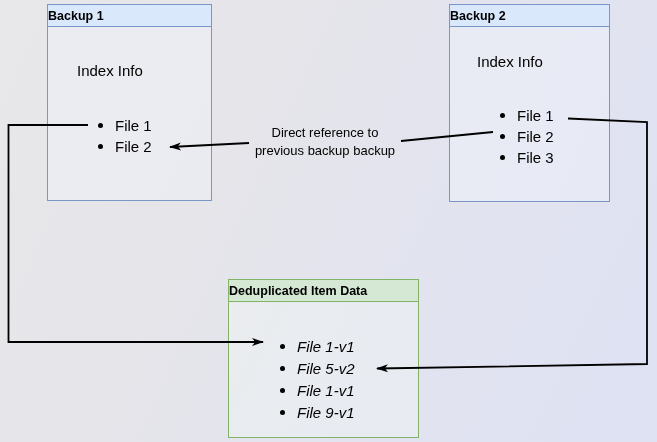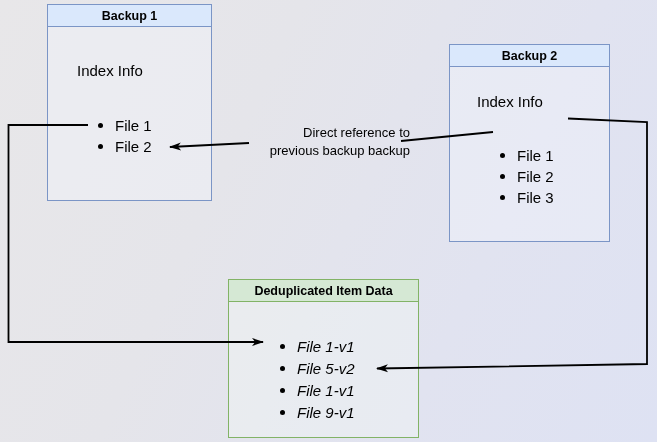--- a/index.html
+++ b/index.html
@@ -24,21 +24,21 @@
     position:absolute;
     border:1px solid;
     box-sizing:border-box;
     z-index:2;
   }
   .box.blue{border-color:#7b95c6;background:rgba(242,245,253,0.40);}
   .box.green{border-color:#82b366;background:rgba(243,248,244,0.40);}
   .box-header{
     position:absolute;left:0;top:0;right:0;
     height:22px;line-height:22px;
-    text-align:center;
+    text-align:left;
     font-weight:bold;font-size:12.5px;color:#000;
     border-bottom:1px solid;
     box-sizing:border-box;
   }
   .blue .box-header{background:#dae8fc;border-bottom-color:#7b95c6;}
   .green .box-header{background:#d5e8d4;border-bottom-color:#82b366;}
   .subtitle{
     position:absolute;
     font-size:15px;color:#000;line-height:18px;white-space:nowrap;
   }
@@ -50,21 +50,21 @@
   }
   .li.tall{height:22px;font-style:italic;}
   .dot{
     width:5px;height:5px;border-radius:50%;
     background:#000;flex:0 0 5px;
     margin-right:12px;
   }
   .edge-label{
     position:absolute;
     left:240px;top:124px;width:170px;
-    text-align:right;
+    text-align:center;
     font-size:13px;line-height:17.5px;color:#000;
     z-index:6;
   }
 </style>
 </head>
 <body>
 
 <div class="stage">
 
   <svg class="edges" viewBox="0 0 657 442" xmlns="http://www.w3.org/2000/svg">
@@ -91,21 +91,21 @@
         <span class="dot"></span>
         <span>File 1</span>
       </div>
       <div class="li">
         <span class="dot"></span>
         <span>File 2</span>
       </div>
     </div>
   </div>
 
-  <div class="box blue" style="left:449px;top:4px;width:161px;height:198px;margin-top:40px;">
+  <div class="box blue" style="left:449px;top:4px;width:161px;height:198px;">
     <div class="box-header">Backup 2</div>
     <div class="subtitle" style="left:27px;top:48px;">Index Info</div>
     <div class="list" style="left:50px;top:100px;">
       <div class="li">
         <span class="dot"></span>
         <span>File 1</span>
       </div>
       <div class="li">
         <span class="dot"></span>
         <span>File 2</span>

